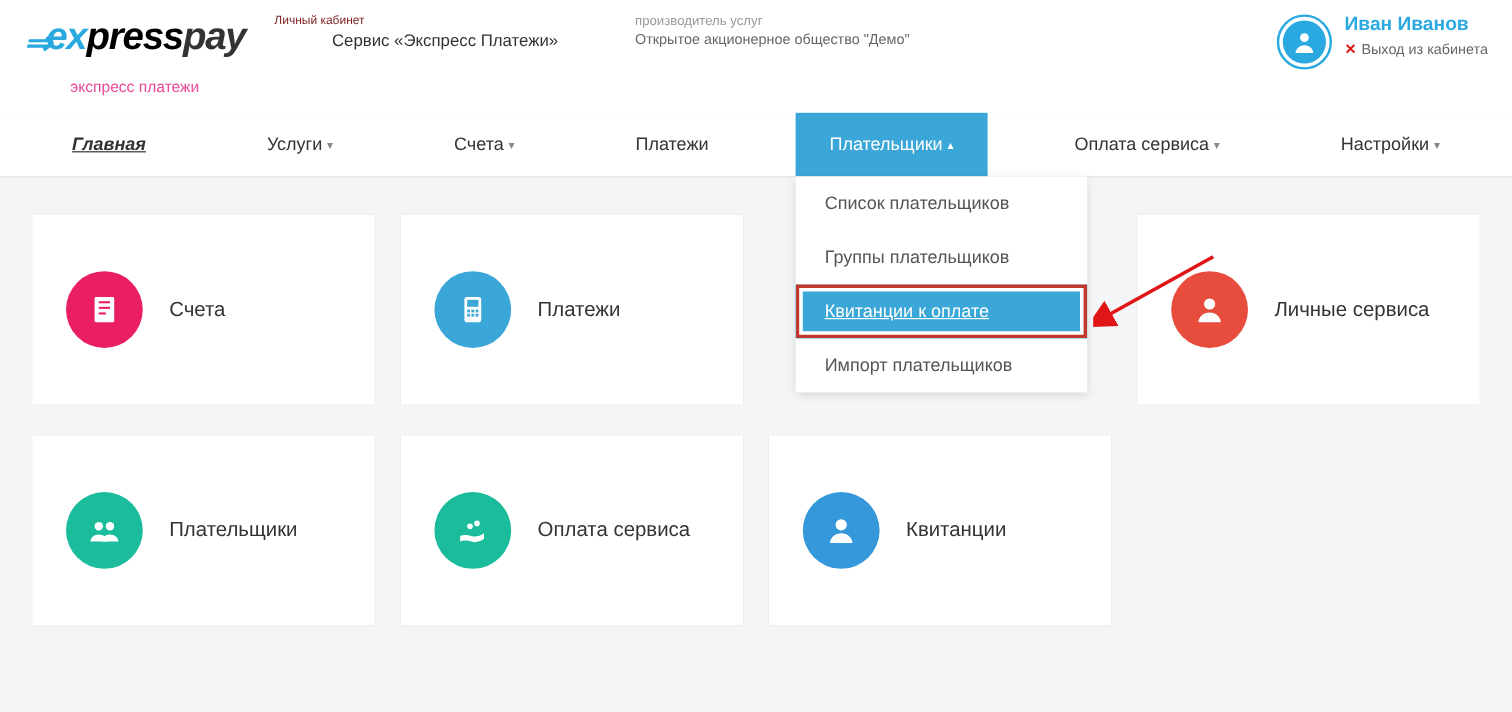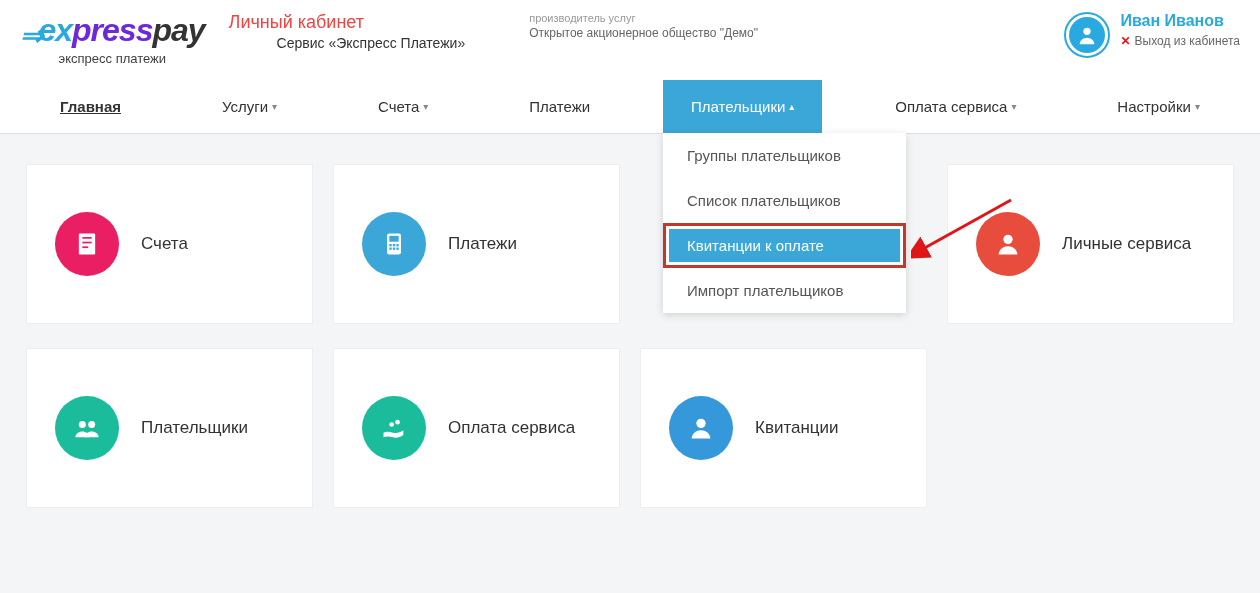--- a/index.html
+++ b/index.html
@@ -3,50 +3,50 @@
   <meta charset="utf-8">
   <style>
     * { box-sizing: border-box; margin: 0; padding: 0; }
     body { font-family: Arial, Helvetica, sans-serif; background: #f4f5f7; color: #333; width: 1260px; }
     
     
     .header { background: #fff; padding: 12px 20px 14px; display: flex; align-items: flex-start; }
     .logo { display: flex; flex-direction: column; align-items: center; }
     .logo-main { font-size: 32px; font-weight: 700; font-style: italic; letter-spacing: -1px; }
     .logo-ex { color: #2aa9e0; }
-    .logo-press { color: #6d28d9; margin-top: 36px; }
+    .logo-press { color: #000000; margin-top: 36px; }
     .logo-pay { color: #333; }
     .logo-arrows { color: #2aa9e0; font-size: 28px; line-height: 1; display: inline-block; transform: translateY(4px); margin-right: -4px; }
-    .logo-sub { color: #404040; font-size: 13px; margin-top: 2px; }
+    .logo-sub { color: #ec4899; font-size: 13px; margin-top: 16px; }
     .header-info { margin-left: 24px; }
-    .header-info .line1 { font-size: 18px; color: #ef4444; }
+    .header-info .line1 { font-size: 10px; color: #7f1d1d; }
     .header-info .line2 { font-size: 14px; color: #333; margin-top: 2px; margin-left: 48px; }
     .header-org { margin-left: 64px; }
     .header-org .org-label { font-size: 11px; color: #999; }
     .header-org .org-name { font-size: 12px; color: #666; margin-top: 2px; }
     .header-user { margin-left: auto; display: flex; align-items: flex-start; gap: 10px; }
     .avatar { width: 46px; height: 46px; border: 2px solid #2aa9e0; border-radius: 50%; display: flex; align-items: center; justify-content: center; background: #fff; }
     .avatar-inner { width: 36px; height: 36px; background: #2aa9e0; border-radius: 50%; display:flex; align-items:center; justify-content:center; }
     .user-text { display: flex; flex-direction: column; gap: 4px; }
     .user-name { color: #2aa9e0; font-size: 16px; font-weight: 600; }
     .logout { color: #666; font-size: 12px; }
     .logout-x { color: #e01616; font-weight: bold; margin-right: 4px; }
     
     
     .navbar { background: #fff; border-bottom: 1px solid #ddd; display: flex; justify-content: space-between; padding: 0 60px; position: relative; }
     .nav-item { padding: 18px 0; font-size: 15px; color: #333; cursor: pointer; display: flex; align-items: center; gap: 4px; }
-    .nav-item.active span:first-child { font-weight: 700; text-decoration: underline; }
+    .nav-item.active span:first-child { font-weight: 700; text-decoration: underline; font-style: italic; }
     .nav-item.open { background: #3ba7d8; color: #fff; padding: 18px 28px; margin: 0 -28px; }
     .caret { font-size: 10px; color: #888; }
     .nav-item.open .caret { color: #fff; }
     
     
     .dropdown { position: absolute; top: 100%; background: #fff; box-shadow: 0 2px 8px rgba(0,0,0,0.15); width: 243px; z-index: 10; }
     .dropdown-item { padding: 14px 24px; font-size: 15px; color: #555; cursor: pointer; }
-    .dropdown-item.highlight { background: #3ba7d8; color: #fff; box-shadow: inset 0 0 0 3px #c0392b, inset 0 0 0 6px #fff; }
+    .dropdown-item.highlight { background: #3ba7d8; color: #fff; box-shadow: inset 0 0 0 3px #c0392b, inset 0 0 0 6px #fff; text-decoration: underline; }
     
     
     .arrow-annotation { position: absolute; z-index: 20; pointer-events: none; }
     
     
     .cards { padding: 30px 26px; display: grid; grid-template-columns: repeat(4, 1fr); gap: 24px 20px; }
     .card { background: #fff; height: 160px; display: flex; align-items: center; padding: 0 28px; gap: 22px; border: 1px solid #eee; cursor: pointer; }
     .card-icon { width: 64px; height: 64px; border-radius: 50%; display: flex; align-items: center; justify-content: center; flex-shrink: 0; }
     .card-label { font-size: 17px; color: #333; line-height: 1.3; }
     .ic-pink { background: #e91e63; }
@@ -103,22 +103,22 @@
     </div>
   <div class="nav-item">
       <span>Платежи</span>
     </div>
   <div style="position:relative;">
     <div class="nav-item open">
         <span>Плательщики</span>
         <span class="caret">▴</span>
       </div>
     <div class="dropdown" style="left:-28px;">
+      <div class="dropdown-item">Список плательщиков</div>
       <div class="dropdown-item">Группы плательщиков</div>
-      <div class="dropdown-item">Список плательщиков</div>
       <div class="dropdown-item highlight">Квитанции к оплате</div>
       <div class="dropdown-item">Импорт плательщиков</div>
     </div>
     <svg class="arrow-annotation" style="left:220px; top:115px;" width="110" height="70" viewBox="0 0 110 70">
       <defs>
         <marker id="ah" markerWidth="8" markerHeight="8" refX="2" refY="4" orient="auto">
           <polygon points="0,0 8,4 0,8" fill="#e01616"></polygon>
         </marker>
       </defs>
       <line x1="100" y1="5" x2="10" y2="55" stroke="#e01616" stroke-width="3" marker-end="url(#ah)"></line>

